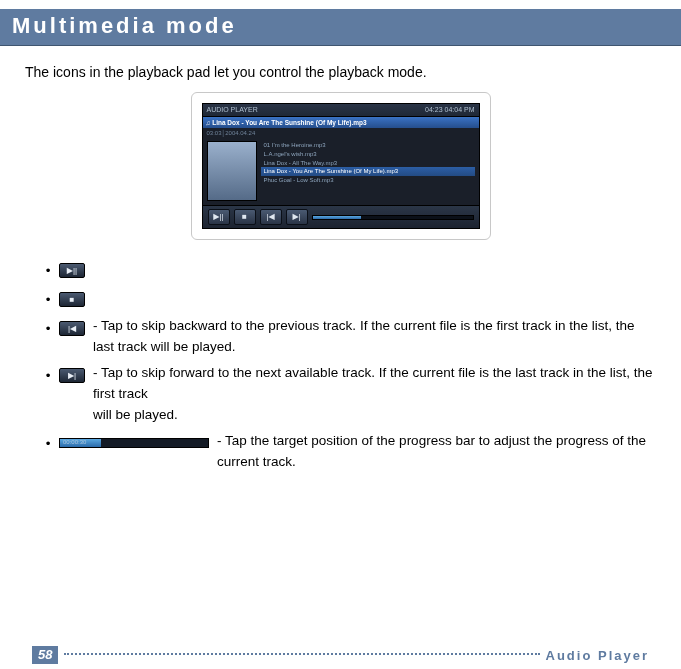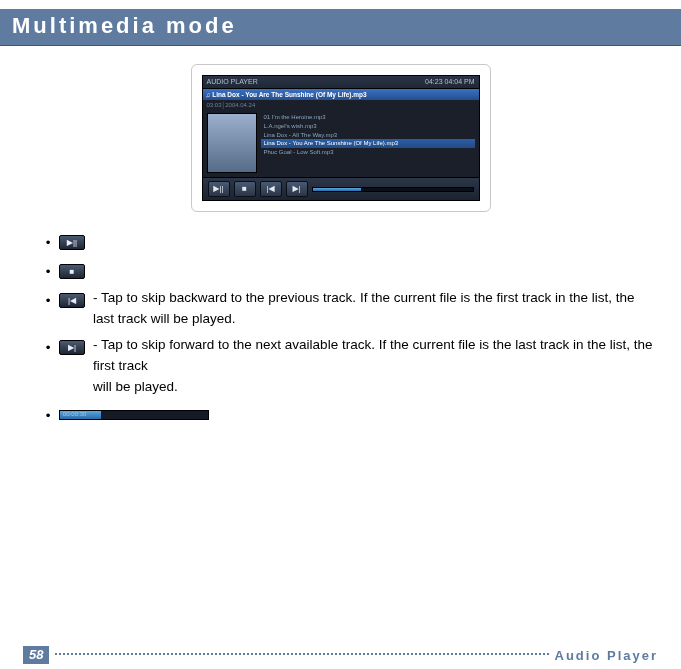--- a/index.html
+++ b/index.html
@@ -187,21 +187,21 @@
     color: #aac4dc;
   }
   .li-text { flex: 1; }
   .footer {
     position: absolute;
     left: 0;
     bottom: 14px;
     width: 681px;
     display: flex;
     align-items: center;
-    padding: 0 23px;
+    padding: 0 32px;
     text-align: right;
   }
   .pagebox {
     background: #5f7ba0;
     color: #fff;
     font-style: italic;
     font-weight: 900;
     font-size: 13px;
     font-family: "Arial Black", Arial, sans-serif;
     padding: 1px 6px 2px 6px;
@@ -224,20 +224,21 @@
 </style>
 </head>
 <body>
 
 <div class="page">
 
   <div class="header-bar">
     <span>Multimedia mode</span>
   </div>
 
+  <div class="intro">The icons in the playback pad let you control the playback mode.</div>
 
   <div class="screenshot-frame">
     <div class="player">
       <div class="player-top">
         <span>AUDIO PLAYER</span>
         <span>04:23   04:04 PM</span>
       </div>
       <div class="nowplay">♫ Lina Dox - You Are The Sunshine (Of My Life).mp3</div>
       <div style="padding:0 4px 1px 4px;font-size:6px;color:#6f8299;">03:03│2004.04.24</div>
       <div class="player-body">
@@ -290,20 +291,21 @@
         <span>will be played.</span>
       </span>
     </li>
     <li>
       <span class="bullet-dot">•</span>
       <span class="icon-cell">
         <span class="mini-progress">
           <span class="ptxt">00:00:30</span>
         </span>
       </span>
+      <span class="li-text">- Tap the target position of the progress bar to adjust the progress of the current track.</span>
     </li>
   </ul>
 
   <div class="footer">
     <span class="pagebox">58</span>
     <span class="dots"></span>
     <span class="foot-label">Audio Player</span>
   </div>
 
 </div>

